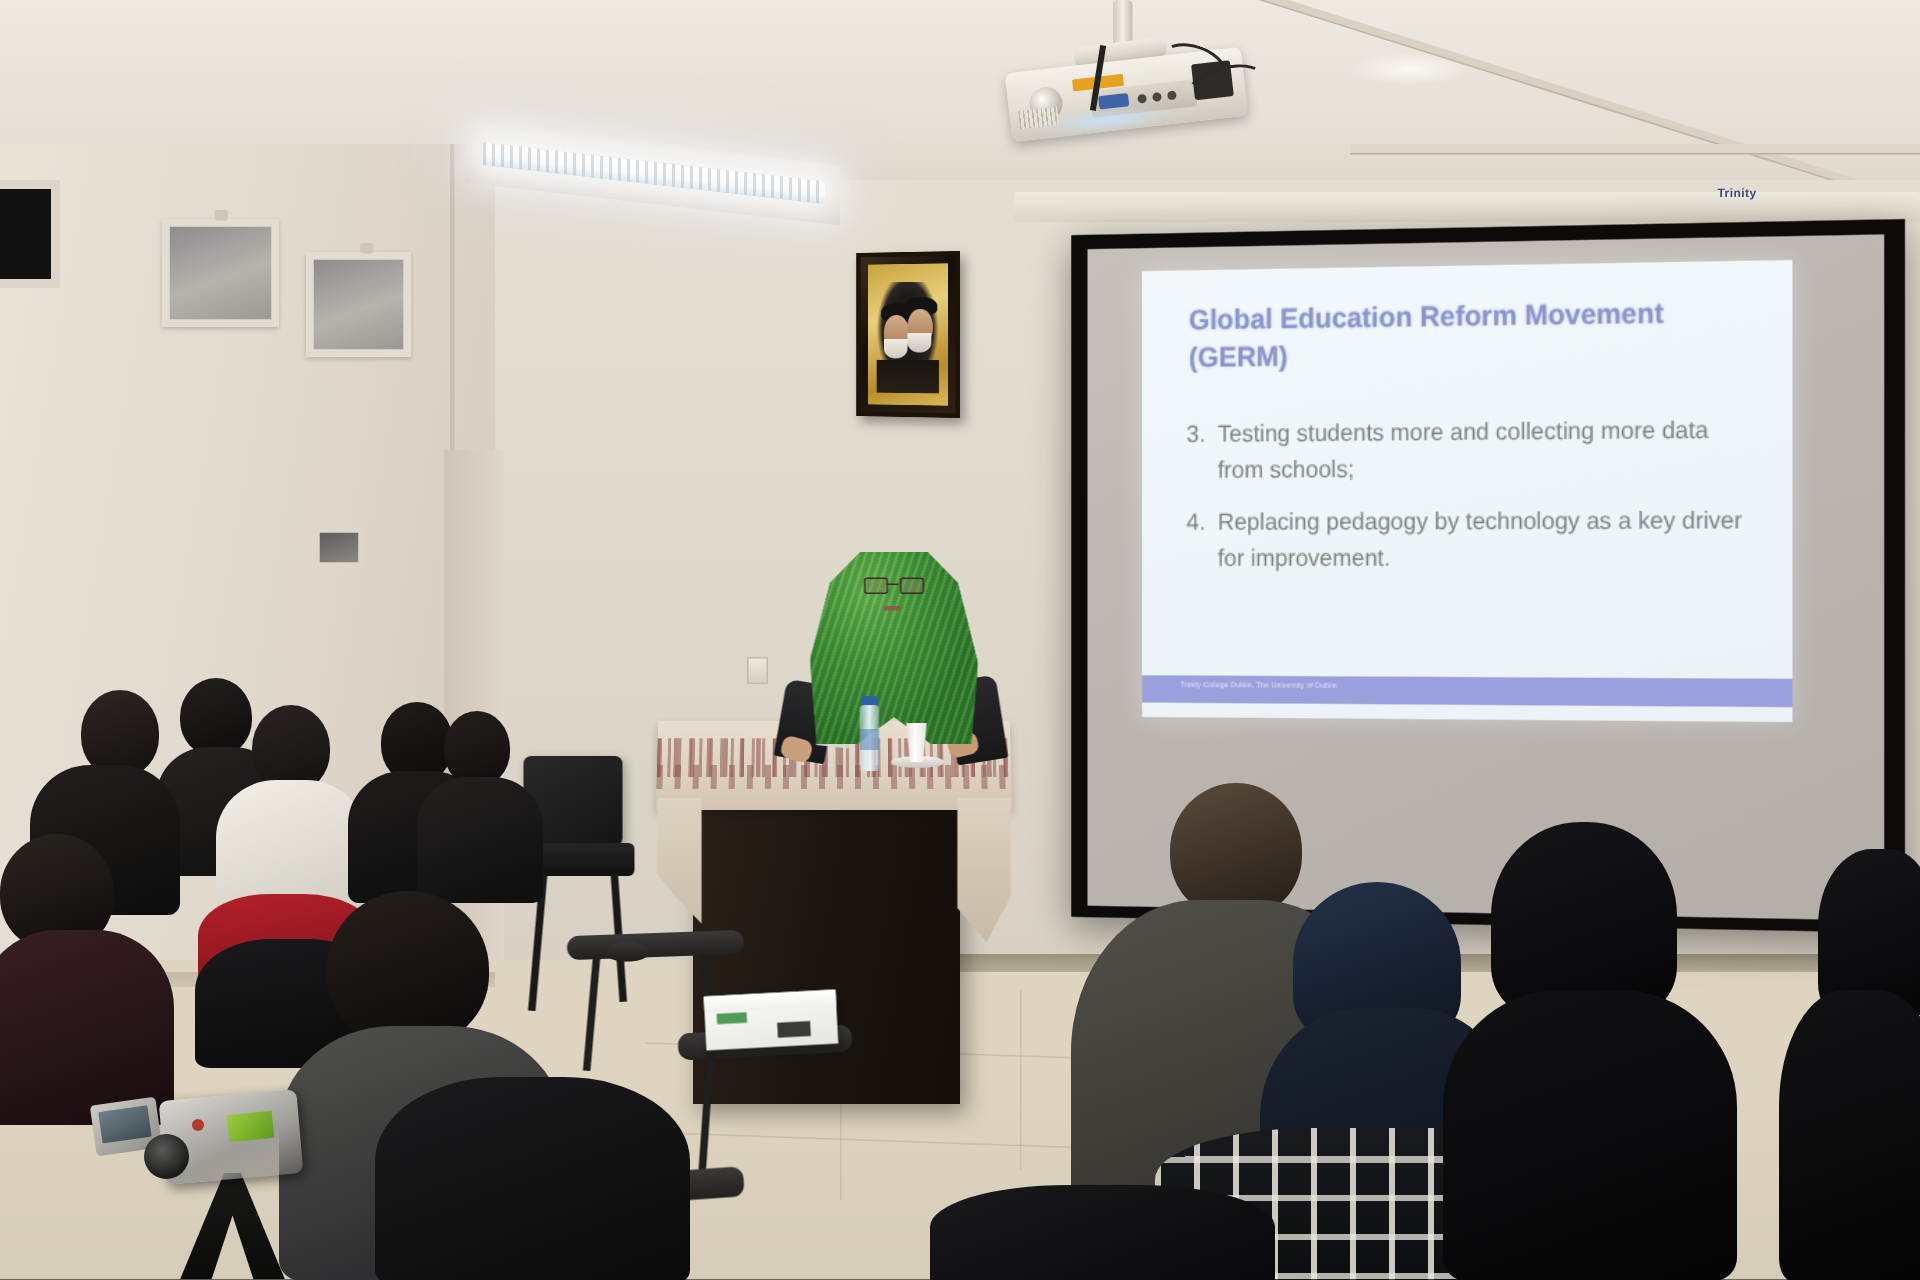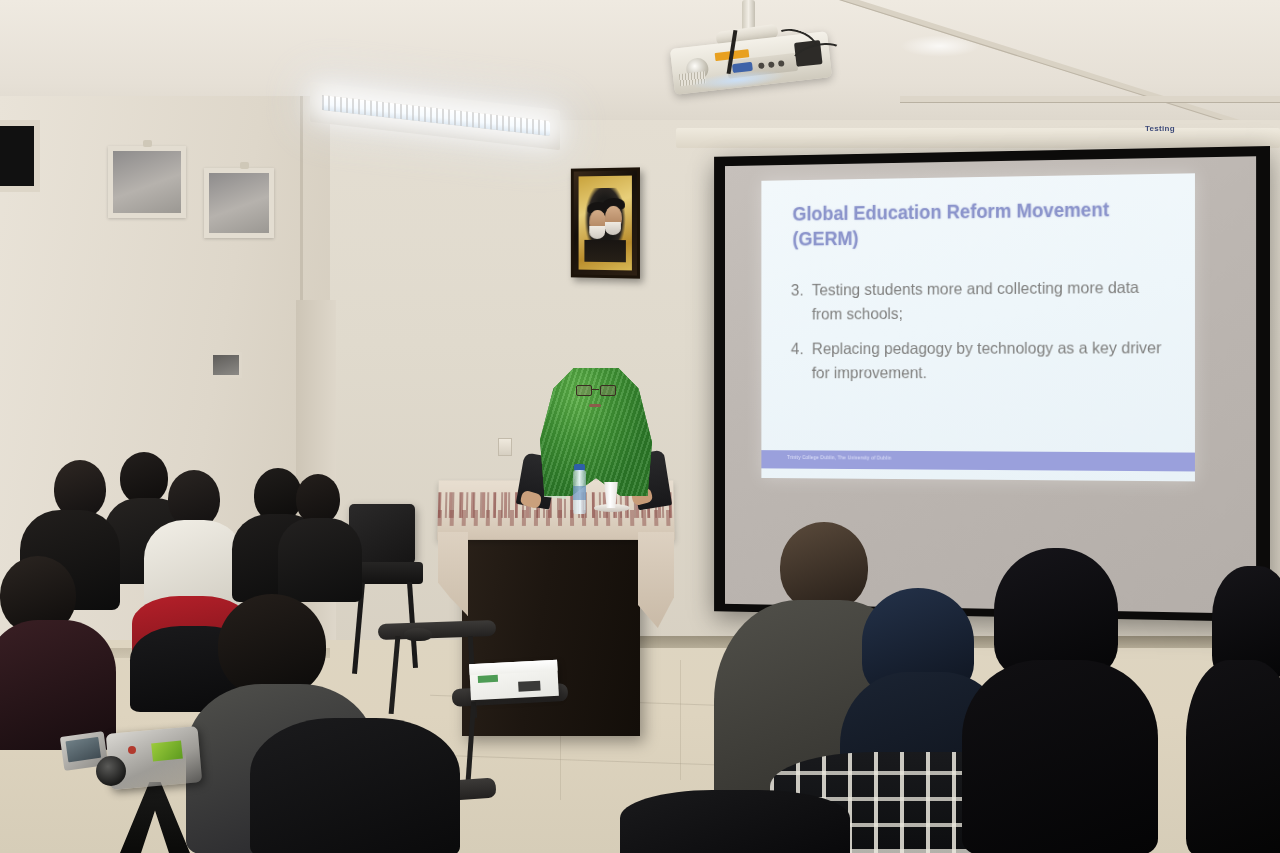--- a/index.html
+++ b/index.html
@@ -446,21 +446,21 @@
       <div class="portrait-face" style="left:11px;top:34px;"></div>
       <div class="portrait-beard" style="left:11px;top:50px;background:linear-gradient(180deg,#efeae2,#cfcac2);"></div>
       <div class="portrait-turban" style="left:25px;top:22px;"></div>
       <div class="portrait-face" style="left:27px;top:30px;"></div>
       <div class="portrait-beard" style="left:27px;top:46px;background:linear-gradient(180deg,#efeae2,#c9c4bc);"></div>
       <div style="position:absolute;left:6px;bottom:8px;right:6px;height:22px;background:linear-gradient(180deg,#191512,#262017);"></div>
     </div>
   </div>
 
   <div class="screen-casing"></div>
-  <div class="screen-brand">Testing</div>
+  <div class="screen-brand">Trinity</div>
 
   <div class="screen-frame">
     <div class="screen-surface">
 
       <div class="slide">
         <div class="slide-title">
           <div>Global Education Reform Movement</div>
           <div>(GERM)</div>
         </div>
 

